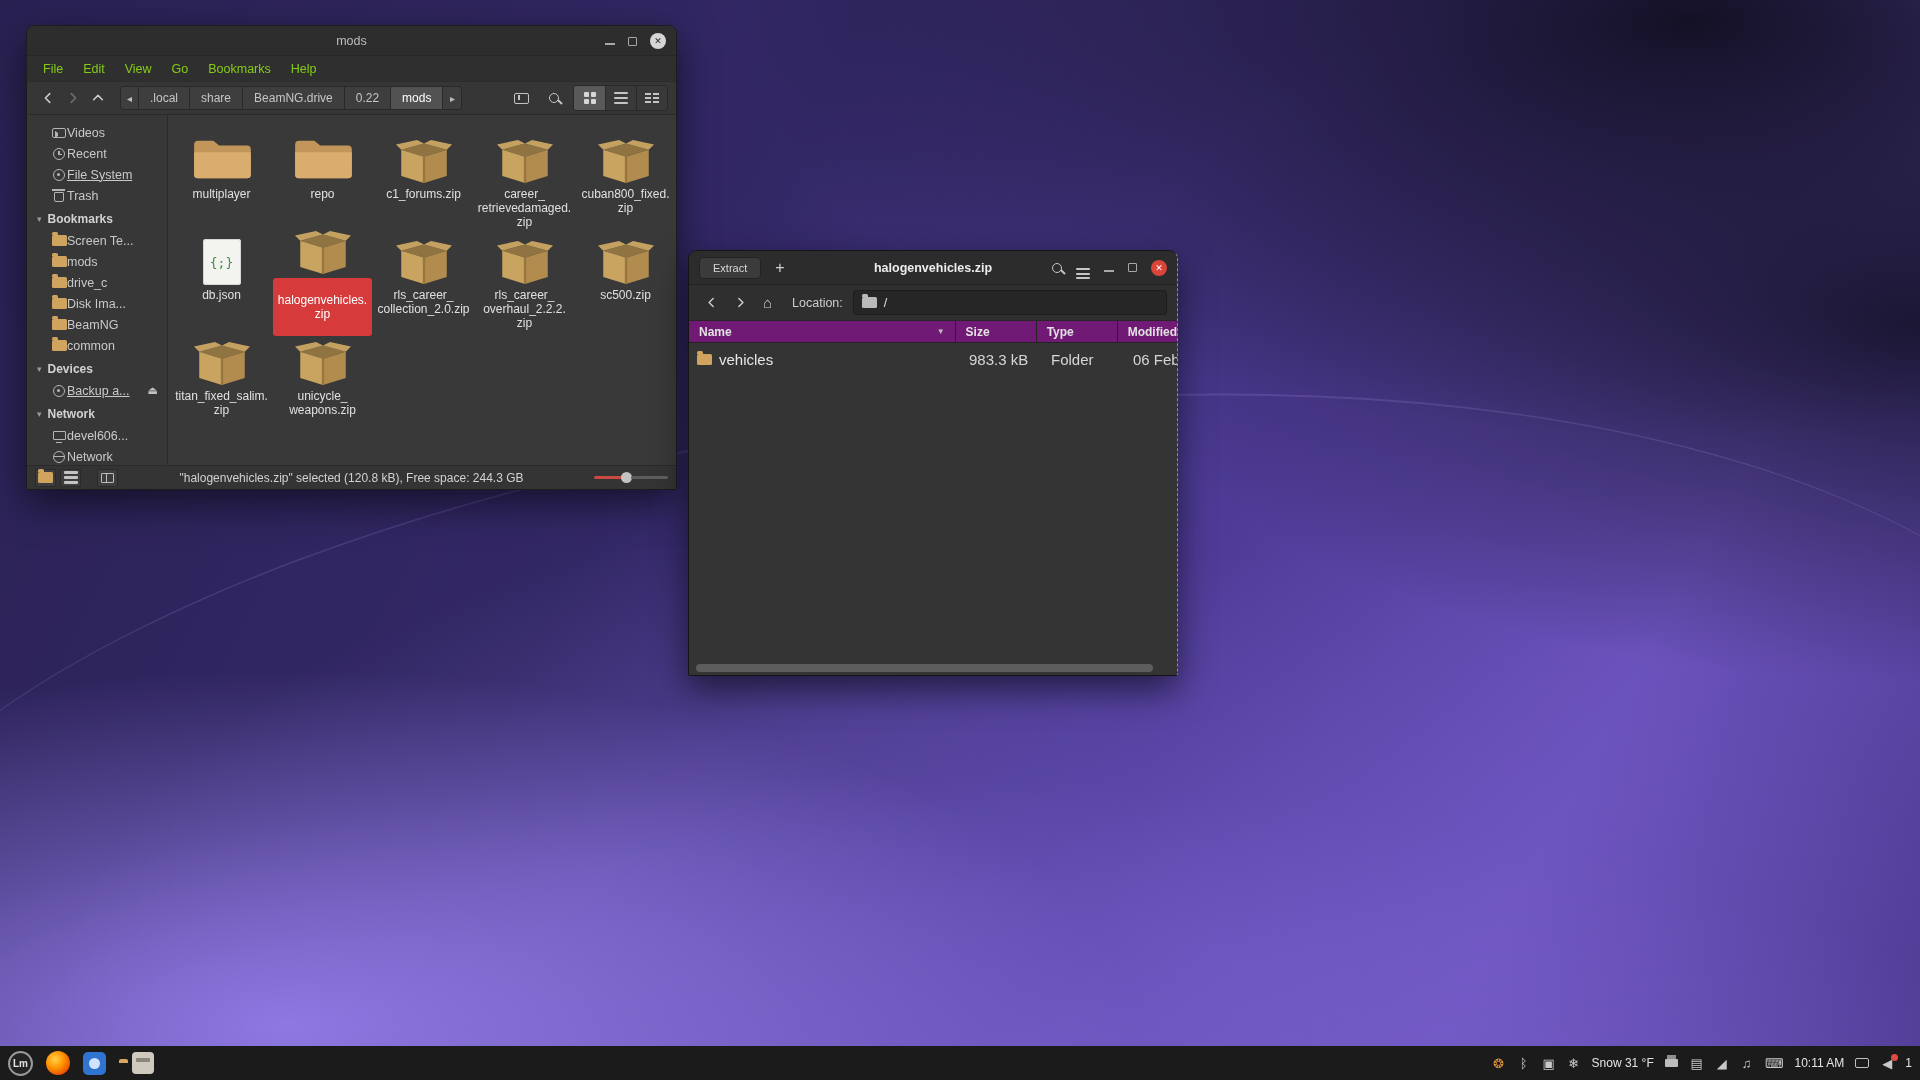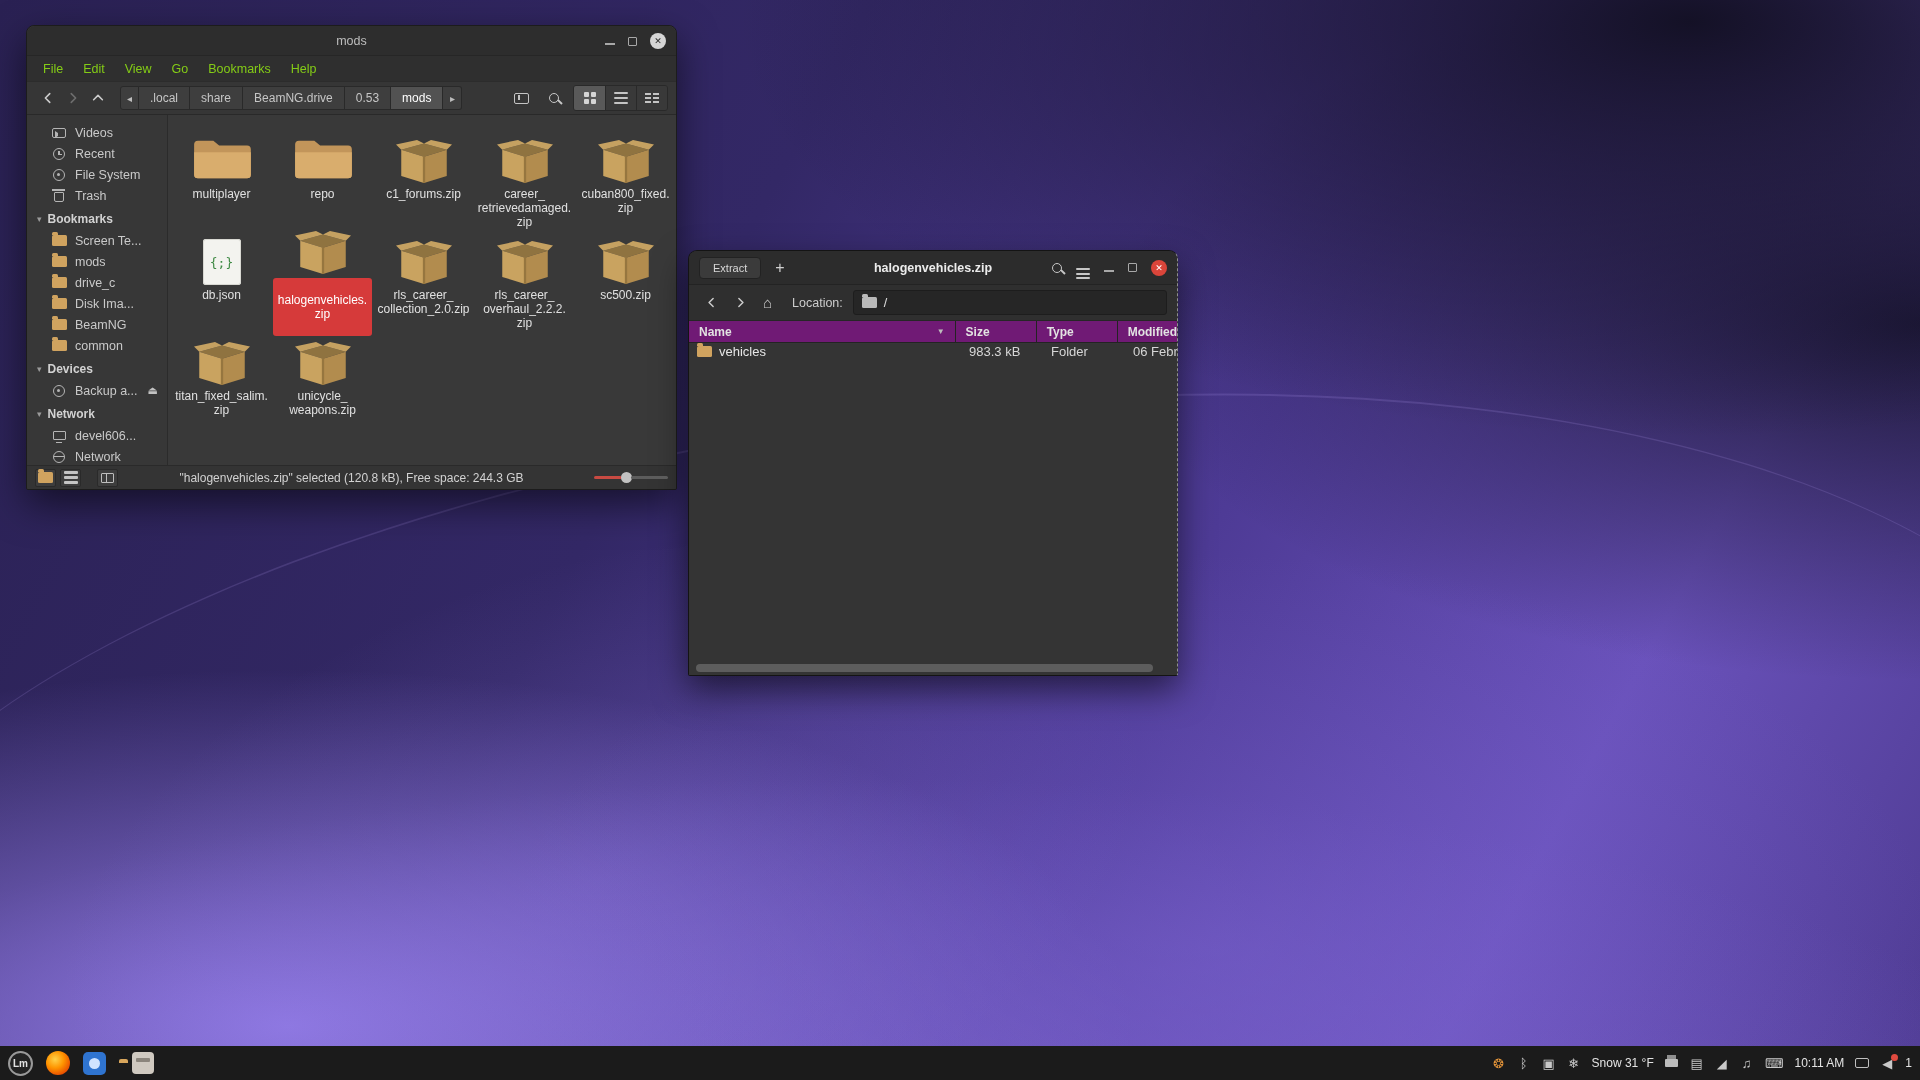--- a/index.html
+++ b/index.html
@@ -81,24 +81,24 @@
 .crumb.last{border-radius:0 3px 3px 0}
 .crumb.active{background:#525252;color:#fff}
 .tb-rightcluster{margin-left:auto;display:flex;align-items:center;gap:7px}
 .viewgroup{display:flex;border:1px solid #292929;border-radius:3px;overflow:hidden}
 .vbtn{width:31px;height:24px;display:flex;align-items:center;justify-content:center;background:#393939;border-left:1px solid #292929}
 .vbtn.first{border-left:none}
 .vbtn.active{background:#595959}
 .fm-body{position:absolute;top:89px;bottom:24px;left:0;right:0;background:#393939;overflow:hidden}
 .fm-sidebar{position:absolute;left:0;top:0;bottom:0;width:141px;background:#373737;border-right:1px solid #2b2b2b;
  padding-top:7px;font-size:12.5px;color:#c9c9c9}
-.sb-row{display:flex;align-items:center;height:21px;padding-left:24px;gap:8px;white-space:nowrap}
+.sb-row{display:flex;align-items:center;height:21px;padding-left:24px;white-space:nowrap}
 .sb-head{display:flex;align-items:center;height:22px;padding-left:10px;gap:6px;font-weight:bold;color:#d2d2d2;margin-top:2px;font-size:12px}
 .tri{font-size:9px;color:#9a9a9a}
-.uline{}
+.uline{text-decoration:underline}
 .eject{margin-left:auto;margin-right:9px;font-size:11px;color:#c2c2c2}
 .fm-files{position:absolute;left:142px;top:0;right:0;bottom:0;padding:13px 0 0 2px;display:grid;
  grid-template-columns:repeat(5,101px);grid-auto-rows:101px;align-content:start;justify-items:center}
 .cell{width:101px;display:flex;flex-direction:column;align-items:center}
 .icobox{height:56px;display:flex;align-items:flex-end;justify-content:center}
 .flabel{margin-top:3px;font-size:12px;line-height:1.18;color:#e0e0e0;text-align:center;white-space:pre-line;max-width:112px}
 .flabel.sel{background:#d63a3a;color:#fff;border-radius:3px;padding:15px 5px}
 .json-ico{width:38px;height:46px;background:#f3f3ef;border-radius:3px;display:flex;align-items:center;justify-content:center;
  box-shadow:inset 0 0 0 1px #d8d8d2}
 .json-glyph{font-family:"DejaVu Sans Mono","Liberation Mono",monospace;font-size:13px;color:#3f8a45}
@@ -126,21 +126,21 @@
 .home{font-size:15px;color:#cfcfcf;padding:0 6px}
 .loc-label{font-size:12.5px;color:#cdcdcd;margin-left:10px;margin-right:6px}
 .loc-entry{flex:1;height:25px;background:#262626;border:1px solid #1d1d1d;border-radius:3px;display:flex;
  align-items:center;padding:0 8px;gap:7px;font-size:12.5px;color:#e0e0e0}
 .ar-cols{height:22px;background:#701a75;border-bottom:1px solid #232323;display:flex;font-size:12px;color:#e2e2e2;align-items:stretch;font-weight:bold}
 .col{padding-left:10px;border-right:1px solid #232323;display:flex;align-items:center}
 .col.name{width:270px;position:relative}
 .sort{position:absolute;right:10px;font-size:8px;color:#bdbdbd;font-weight:normal}
 .col.size{width:82px}.col.type{width:82px}.col.mod{flex:1;border-right:none}
 .ar-list{position:absolute;top:93px;bottom:0;left:0;right:0;background:#343434;border-radius:0 0 2px 2px}
-.ar-row{height:24px;display:flex;align-items:flex-start;font-size:13px;color:#e6e6e6}
+.ar-row{height:24px;display:flex;align-items:flex-end;font-size:15px;color:#e6e6e6}
 .c-name{width:270px;display:flex;align-items:center;gap:7px;padding-left:8px}
 .c-size{width:82px;padding-left:10px;color:#d6d6d6}
 .c-type{width:82px;padding-left:10px;color:#d6d6d6}
 .c-mod{flex:1;padding-left:10px;color:#d6d6d6;overflow:hidden;white-space:nowrap}
 .ar-hscroll{position:absolute;left:7px;right:24px;bottom:3px;height:9px;display:flex;align-items:center}
 .ar-hscroll .thumb{height:8px;width:100%;background:#5d5d5d;border-radius:4px}
 
 
 .taskbar{position:absolute;left:0;right:0;bottom:0;height:34px;background:#1b1b1b;display:flex;align-items:center;padding:0 8px;z-index:20}
 .tb-left{display:flex;align-items:center;gap:13px}
@@ -219,21 +219,21 @@
     <span class="tbtn">
       <svg viewBox="0 0 16 16" width="14" height="14">
           <polyline points="3,10 8,5 13,10" fill="none" stroke="#cccccc" stroke-width="1.8" stroke-linecap="round" stroke-linejoin="round"></polyline>
         </svg>
     </span>
     <span class="crumbs">
       <span class="crumb scroll first">◂</span>
       <span class="crumb">.local</span>
       <span class="crumb">share</span>
       <span class="crumb">BeamNG.drive</span>
-      <span class="crumb">0.53</span>
+      <span class="crumb">0.22</span>
       <span class="crumb active">mods</span>
       <span class="crumb scroll last">▸</span>
     </span>
     <span class="tb-rightcluster">
       <span class="tbtn">
           <span class="ic-entry"></span>
         </span>
       <span class="tbtn">
           <span class="mag"></span>
         </span>

